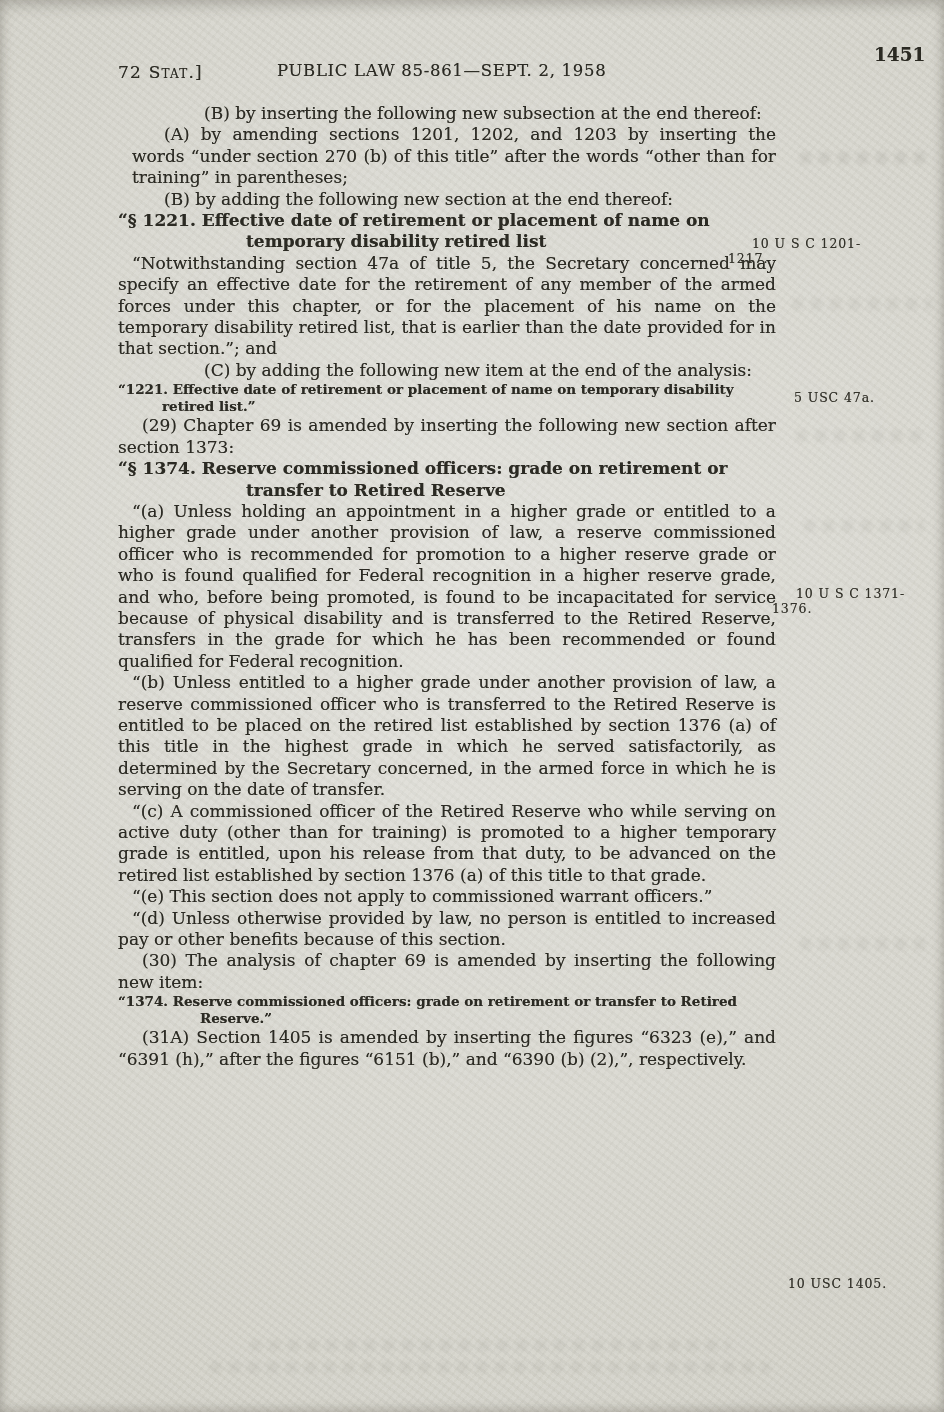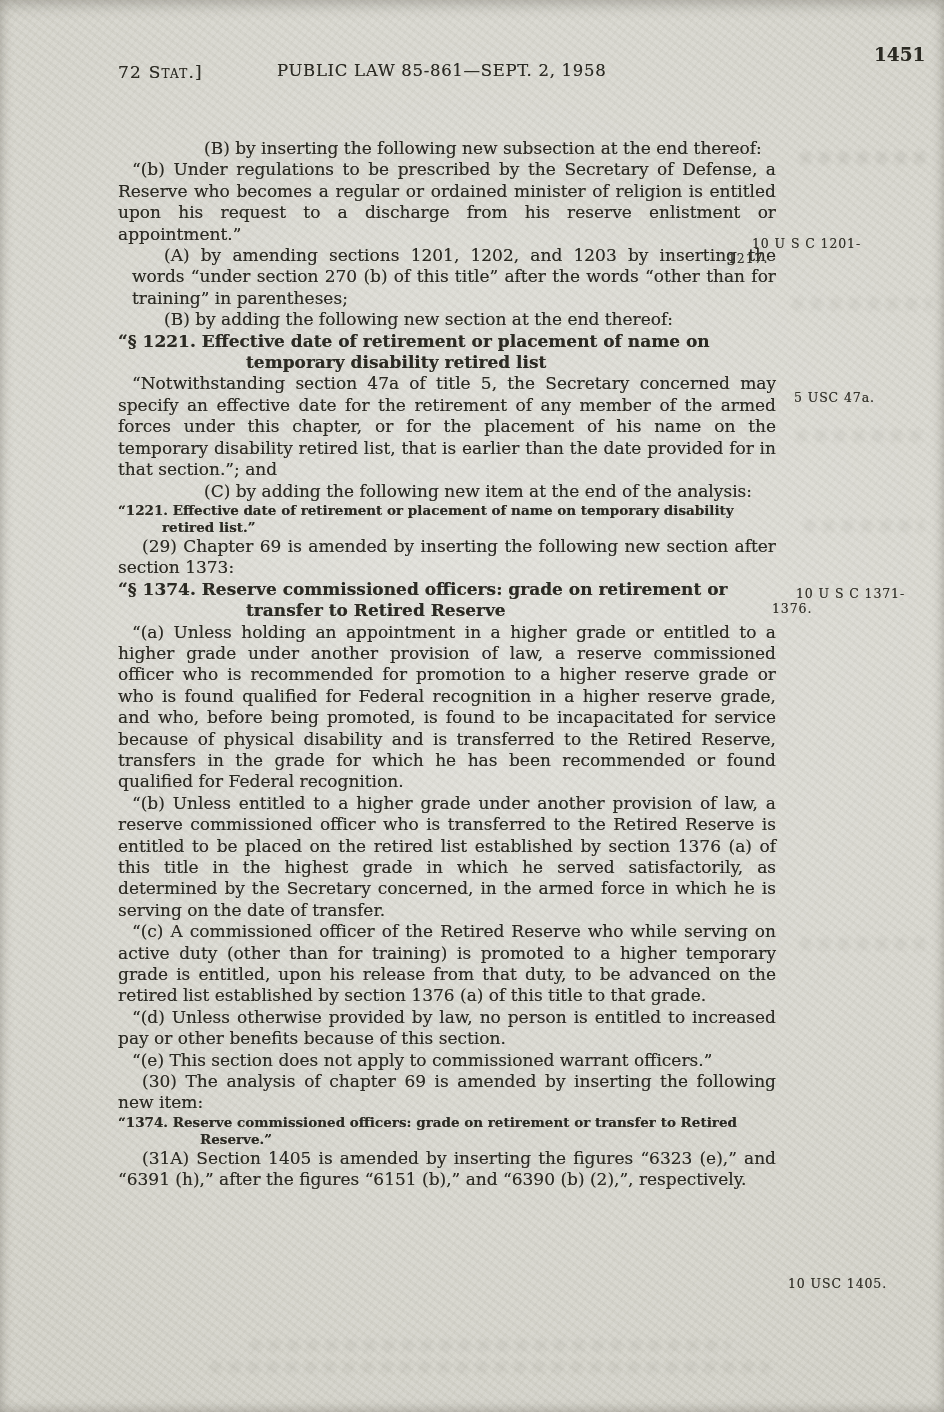--- a/index.html
+++ b/index.html
@@ -19,21 +19,21 @@
     box-shadow:inset 0 6px 14px rgba(70,68,58,.25), inset 0 -4px 10px rgba(70,68,58,.18);
   }
   .ink{ text-shadow:0 0 .5px rgba(43,42,35,.55); }
 
   
   .hdr-stat{position:absolute;left:118px;top:62px;font-size:17px;letter-spacing:1.2px;font-variant:small-caps;}
   .hdr-title{position:absolute;left:277px;top:61px;font-size:16.5px;font-weight:normal;letter-spacing:.7px;}
   .hdr-page{position:absolute;left:874px;top:44px;font-size:18.5px;font-weight:bold;}
 
   
-  .content{position:absolute;left:118px;top:103px;width:658px;font-size:17px;line-height:21.4px;margin-top:35px;}
+  .content{position:absolute;left:118px;top:103px;width:658px;font-size:17px;line-height:21.4px;}
   .content p{margin:0;text-align:justify;}
   .ind-item{text-indent:24px;}
   .ind-quote{text-indent:14px;}
   .ind-sub{padding-left:14px;text-indent:32px;}
   .ind-sub2{padding-left:22px;text-indent:64px;}
   .sec-head{font-weight:bold;margin:7px 0 4px;text-align:left !important;}
   .sec-head .l2{display:block;margin-left:128px;}
   .analysis{font-size:13.5px;line-height:17px;font-weight:bold;margin:8px 0;text-align:left !important;}
   .an-1221{padding-left:44px;text-indent:-44px;}
   .an-1374{padding-left:82px;text-indent:-82px;}
@@ -52,34 +52,33 @@
 <body>
 
 <div class="page">
 
   <div class="hdr-stat ink">72 Stat.]</div>
   <div class="hdr-title ink">PUBLIC LAW 85-861—SEPT. 2, 1958</div>
   <div class="hdr-page ink">1451</div>
 
   <div class="content ink">
     <p class="ind-sub2">(B) by inserting the following new subsection at the end thereof:</p>
-    <p class="ind-quote">“(b) Under regulations to be prescribed by the Secretary of Defense, a Reserve who becomes a regular or ordained minister of religion is entitled upon his request to a discharge from his reserve enlistment or appointment.”</p>
     <p class="ind-sub">(A) by amending sections 1201, 1202, and 1203 by inserting the words “under section 270 (b) of this title” after the words “other than for training” in parentheses;</p>
     <p class="ind-sub">(B)  by adding the following new section at the end thereof:</p>
     <p class="sec-head"><span class="l1">“§ 1221. Effective date of retirement or placement of name on</span><span class="l2">temporary disability retired list</span></p>
     <p class="ind-quote">“Notwithstanding section 47a of title 5, the Secretary concerned may specify an effective date for the retirement of any member of the armed forces under this chapter, or for the placement of his name on the temporary disability retired list, that is earlier than the date provided for in that section.”; and</p>
     <p class="ind-sub2">(C) by adding the following new item at the end of the analysis:</p>
     <p class="analysis an-1221">“1221. Effective date of retirement or placement of name on temporary disability retired list.”</p>
     <p class="ind-item">(29) Chapter 69 is amended by inserting the following new section after section 1373:</p>
     <p class="sec-head"><span class="l1">“§ 1374. Reserve commissioned officers: grade on retirement or</span><span class="l2">transfer to Retired Reserve</span></p>
     <p class="ind-quote">“(a) Unless holding an appointment in a higher grade or entitled to a higher grade under another provision of law, a reserve commissioned officer who is recommended for promotion to a higher reserve grade or who is found qualified for Federal recognition in a higher reserve grade, and who, before being promoted, is found to be incapacitated for service because of physical disability and is transferred to the Retired Reserve, transfers in the grade for which he has been recommended or found qualified for Federal recognition.</p>
     <p class="ind-quote">“(b) Unless entitled to a higher grade under another provision of law, a reserve commissioned officer who is transferred to the Retired Reserve is entitled to be placed on the retired list established by section 1376 (a) of this title in the highest grade in which he served satisfactorily, as determined by the Secretary concerned, in the armed force in which he is serving on the date of transfer.</p>
     <p class="ind-quote">“(c) A commissioned officer of the Retired Reserve who while serving on active duty (other than for training) is promoted to a higher temporary grade is entitled, upon his release from that duty, to be advanced on the retired list established by section 1376 (a) of this title to that grade.</p>
+    <p class="ind-quote">“(e) This section does not apply to commissioned warrant officers.”</p>
     <p class="ind-quote">“(d) Unless otherwise provided by law, no person is entitled to increased pay or other benefits because of this section.</p>
-    <p class="ind-quote">“(e) This section does not apply to commissioned warrant officers.”</p>
     <p class="ind-item">(30) The analysis of chapter 69 is amended by inserting the following new item:</p>
     <p class="analysis an-1374">“1374. Reserve commissioned officers: grade on retirement or transfer to Retired Reserve.”</p>
     <p class="ind-item">(31A) Section 1405 is amended by inserting the figures “6323 (e),” and “6391 (h),” after the figures “6151 (b),” and “6390 (b) (2),”, respectively.</p>
   </div>
 
   <div class="mnote ink" style="left:728px;top:236px;">
     <span class="mn-line mn-ind">10 U S C 1201-</span>
     <span class="mn-line">1217.</span>
   </div>
   <div class="mnote ink" style="left:794px;top:390px;">

